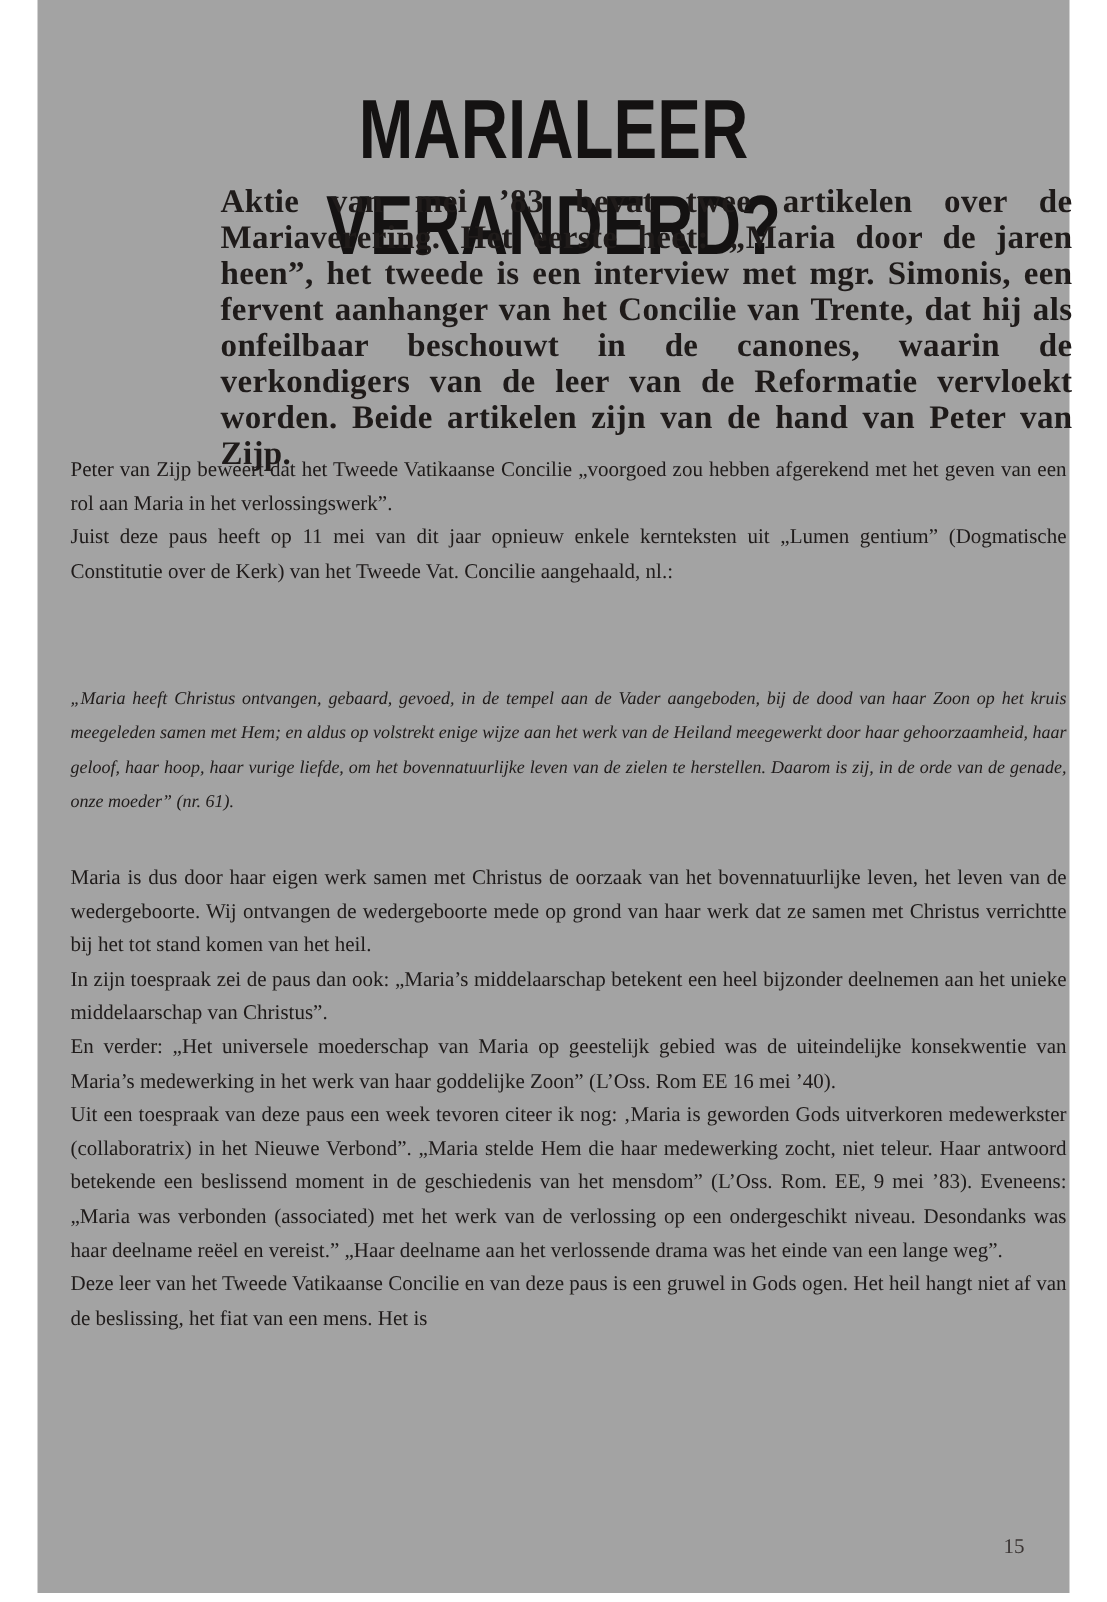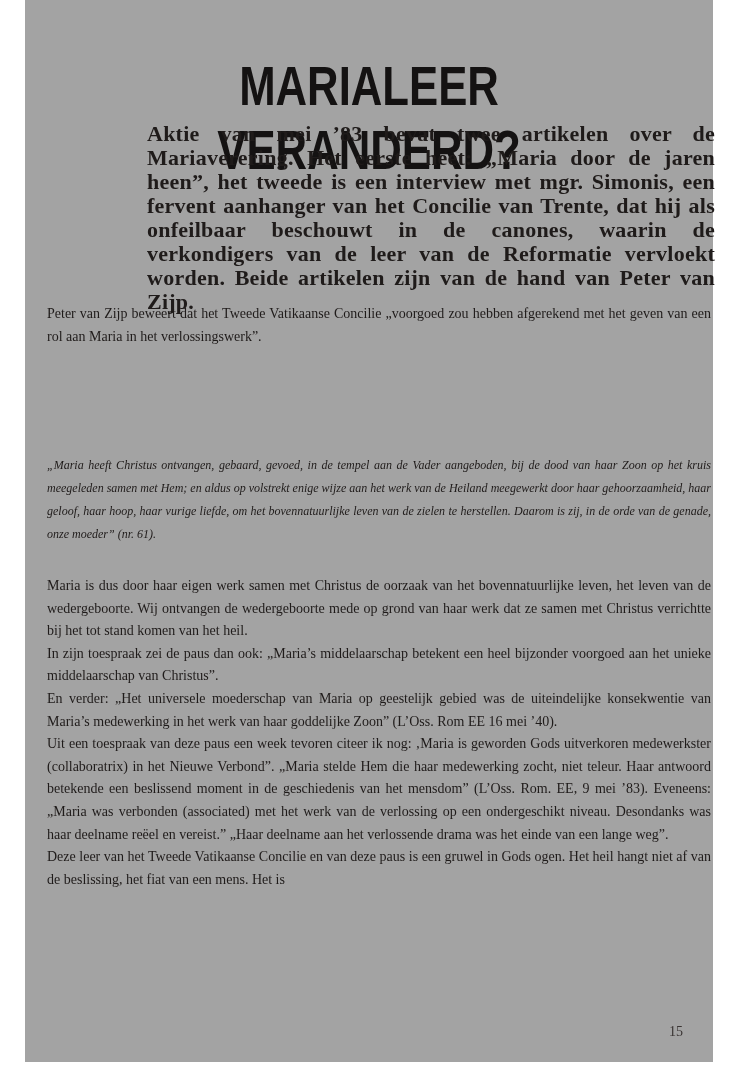--- a/index.html
+++ b/index.html
@@ -40,26 +40,27 @@
 </head>
 <body>
 
 <div class="page">
   <h1 class="title">MARIALEER VERANDERD?</h1>
 
   <p class="intro">Aktie van mei ’83 bevat twee artikelen over de Mariaverering. Het eerste heet: „Maria door de jaren heen”, het tweede is een interview met mgr. Simonis, een fervent aanhanger van het Concilie van Trente, dat hij als onfeilbaar beschouwt in de canones, waarin de verkondigers van de leer van de Reformatie vervloekt worden. Beide artikelen zijn van de hand van Peter van Zijp.</p>
 
   <div class="body-text p1">
     <p>Peter van Zijp beweert dat het Tweede Vatikaanse Concilie „voorgoed zou hebben afgerekend met het geven van een rol aan Maria in het verlossingswerk”.</p>
+    <p>Juist deze paus heeft op 11 mei van dit jaar opnieuw enkele kernteksten uit „Lumen gentium” (Dogmatische Constitutie over de Kerk) van het Tweede Vat. Concilie aangehaald, nl.:</p>
   </div>
 
   <p class="body-text quote">„Maria heeft Christus ontvangen, gebaard, gevoed, in de tempel aan de Vader aangeboden, bij de dood van haar Zoon op het kruis meegeleden samen met Hem; en aldus op volstrekt enige wijze aan het werk van de Heiland meegewerkt door haar gehoorzaamheid, haar geloof, haar hoop, haar vurige liefde, om het bovennatuurlijke leven van de zielen te herstellen. Daarom is zij, in de orde van de genade, onze moeder” (nr. 61).</p>
 
   <div class="body-text p2">
     <p>Maria is dus door haar eigen werk samen met Christus de oorzaak van het bovennatuurlijke leven, het leven van de wedergeboorte. Wij ontvangen de wedergeboorte mede op grond van haar werk dat ze samen met Christus verrichtte bij het tot stand komen van het heil.</p>
-    <p>In zijn toespraak zei de paus dan ook: „Maria’s middelaarschap betekent een heel bijzonder voorgoed aan het unieke middelaarschap van Christus”.</p>
+    <p>In zijn toespraak zei de paus dan ook: „Maria’s middelaarschap betekent een heel bijzonder deelnemen aan het unieke middelaarschap van Christus”.</p>
     <p>En verder: „Het universele moederschap van Maria op geestelijk gebied was de uiteindelijke konsekwentie van Maria’s medewerking in het werk van haar goddelijke Zoon” (L’Oss. Rom EE 16 mei ’40).</p>
     <p>Uit een toespraak van deze paus een week tevoren citeer ik nog: ‚Maria is geworden Gods uitverkoren medewerkster (collaboratrix) in het Nieuwe Verbond”. „Maria stelde Hem die haar medewerking zocht, niet teleur. Haar antwoord betekende een beslissend moment in de geschiedenis van het mensdom” (L’Oss. Rom. EE, 9 mei ’83). Eveneens: „Maria was verbonden (associated) met het werk van de verlossing op een ondergeschikt niveau. Desondanks was haar deelname reëel en vereist.” „Haar deelname aan het verlossende drama was het einde van een lange weg”.</p>
     <p>Deze leer van het Tweede Vatikaanse Concilie en van deze paus is een gruwel in Gods ogen. Het heil hangt niet af van de beslissing, het fiat van een mens. Het is</p>
   </div>
 
   <div class="page-number">15</div>
 </div>
 
 </body></html>

